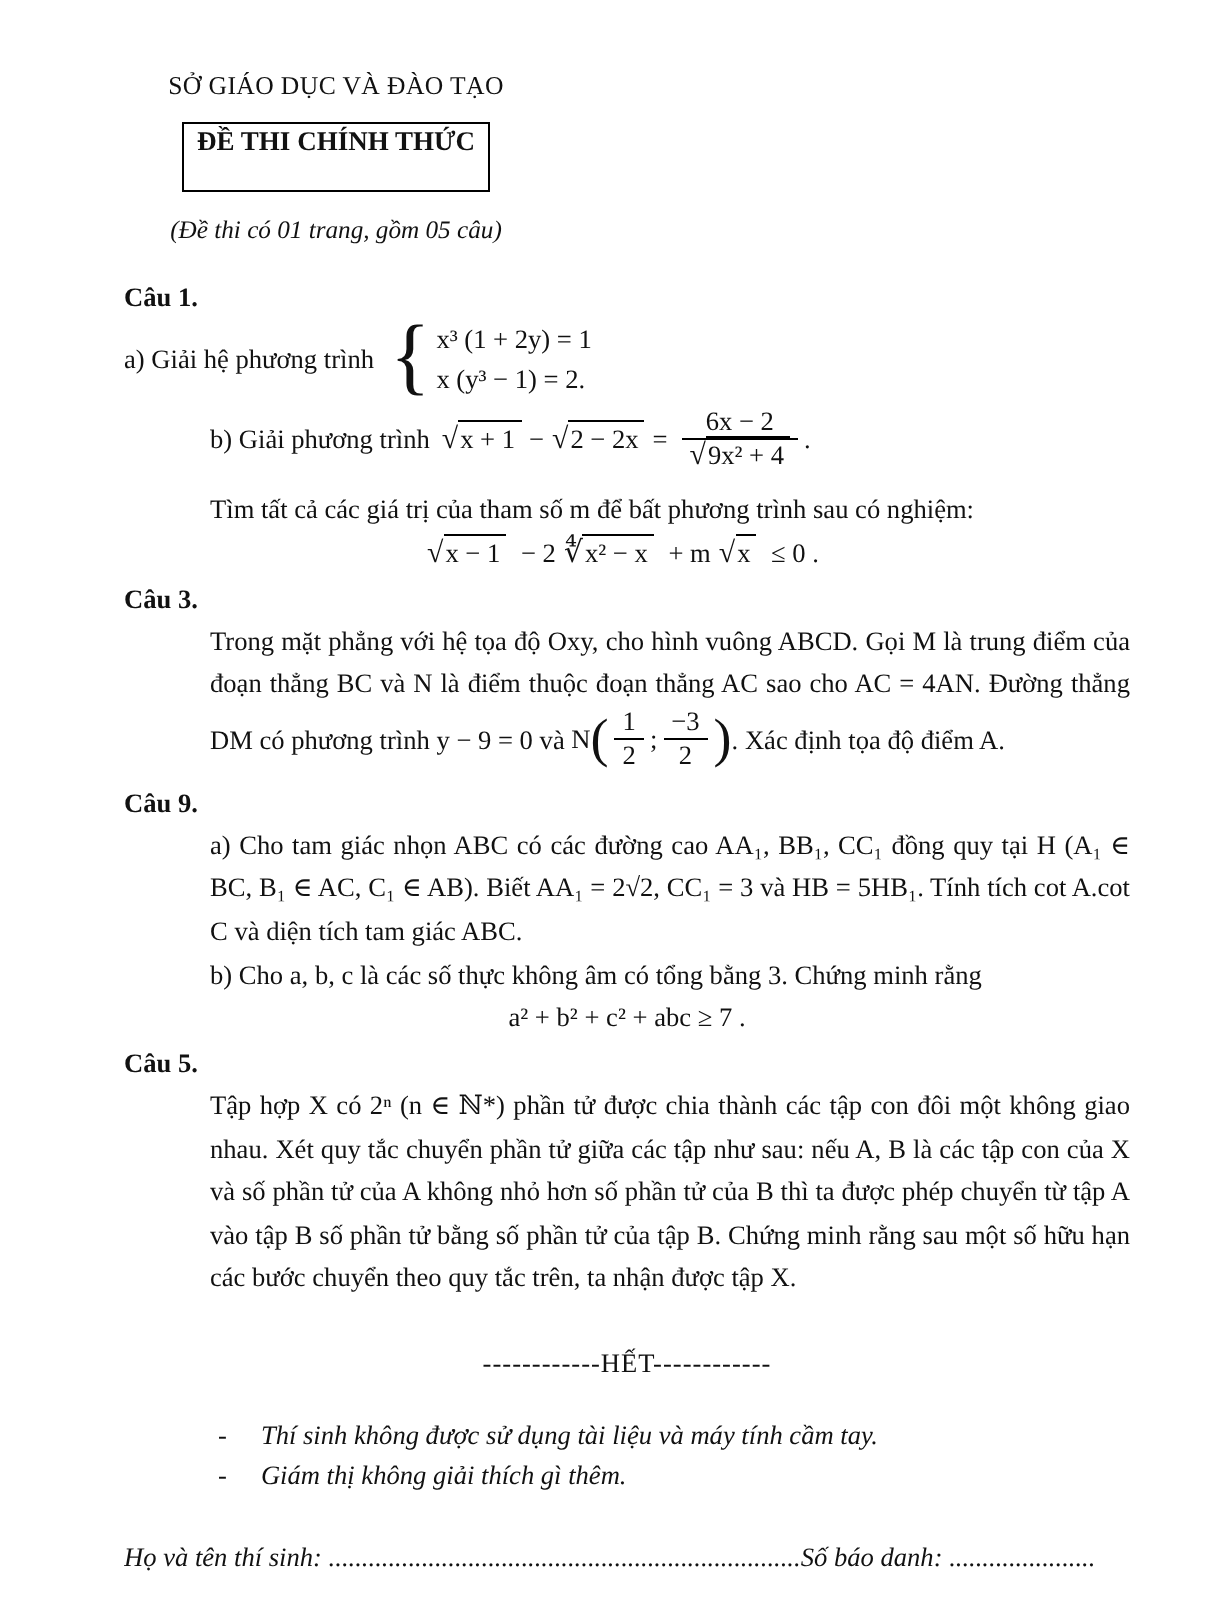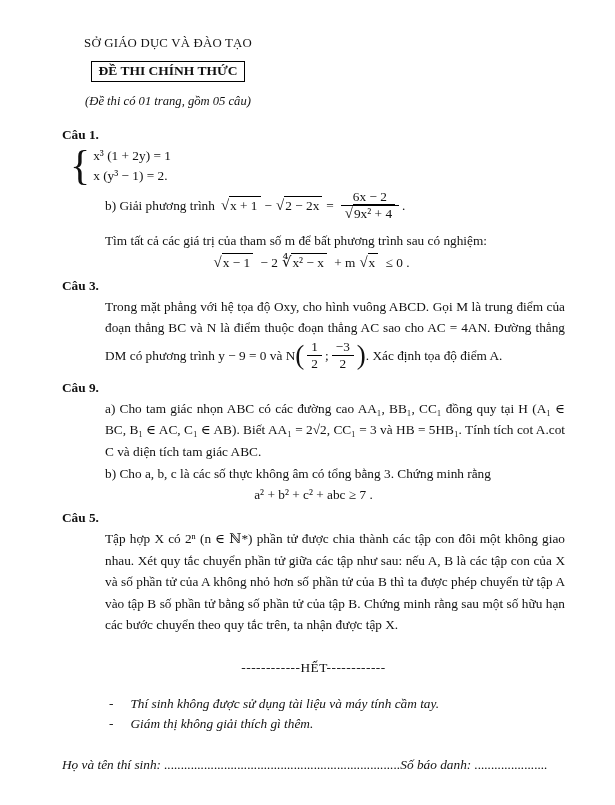--- a/index.html
+++ b/index.html
@@ -9,21 +9,21 @@
     font-family:"Liberation Serif","DejaVu Serif",serif;
     font-size:13.3px; color:#111;
     padding:36px 50px 20px 62px;
     overflow:hidden;
   }
   .header { display:flex; margin-bottom:18px; }
   .h-left { width:212px; text-align:center; }
   .h-right { flex:1; text-align:center; }
   .h-left .line1 { font-size:12.8px; letter-spacing:.2px; }
   .h-left .line2 { font-size:12.8px; text-decoration:underline; text-underline-offset:3px; margin-top:1px; }
-  .stamp { display:inline-block; border:1px solid #000; padding:1px 7px 2px; font-weight:bold; font-size:13.5px; margin-top:10px; }
+  .stamp { display:inline-block; border:1px solid #000; padding:1px 7px 16px; font-weight:bold; font-size:13.5px; margin-top:10px; }
   .h-note { font-style:italic; font-size:12.6px; margin-top:12px; white-space:nowrap; }
   .h-right .t { font-weight:bold; font-size:13px; line-height:1.45; }
   .h-right .duration { font-size:12.8px; margin-top:2px; }
   .dur-line { width:148px; border-bottom:1px solid #000; margin:3px auto 0; height:1px; }
 
   .q { margin-bottom:7px; }
   .q-label { font-weight:bold; margin-bottom:2px; }
   .q-body { margin-left:43px; text-align:justify; line-height:1.62; }
   .q-line { margin-left:43px; line-height:1.62; }
   .row { display:flex; align-items:center; margin-left:43px; }
@@ -59,20 +59,21 @@
       <div>
         <span class="stamp">ĐỀ THI CHÍNH THỨC</span>
       </div>
       <div class="h-note">(Đề thi có 01 trang, gồm 05 câu)</div>
     </div>
   </div>
 
   <div class="q">
     <div class="q-label">Câu 1.</div>
     <div class="row sysrow">
+      <span>a) Giải hệ phương trình</span>
       <span class="brace">{</span>
       <span class="sys-lines">
         <span>x³ (1 + 2y) = 1</span>
         <span>x (y³ − 1) = 2.</span>
       </span>
     </div>
     <div class="row">
       <span>b) Giải phương trình</span>
       <span class="nowrap" style="margin-left:6px"><span class="rsign">√</span><span class="rad">x + 1</span></span>
       <span class="op">−</span>

